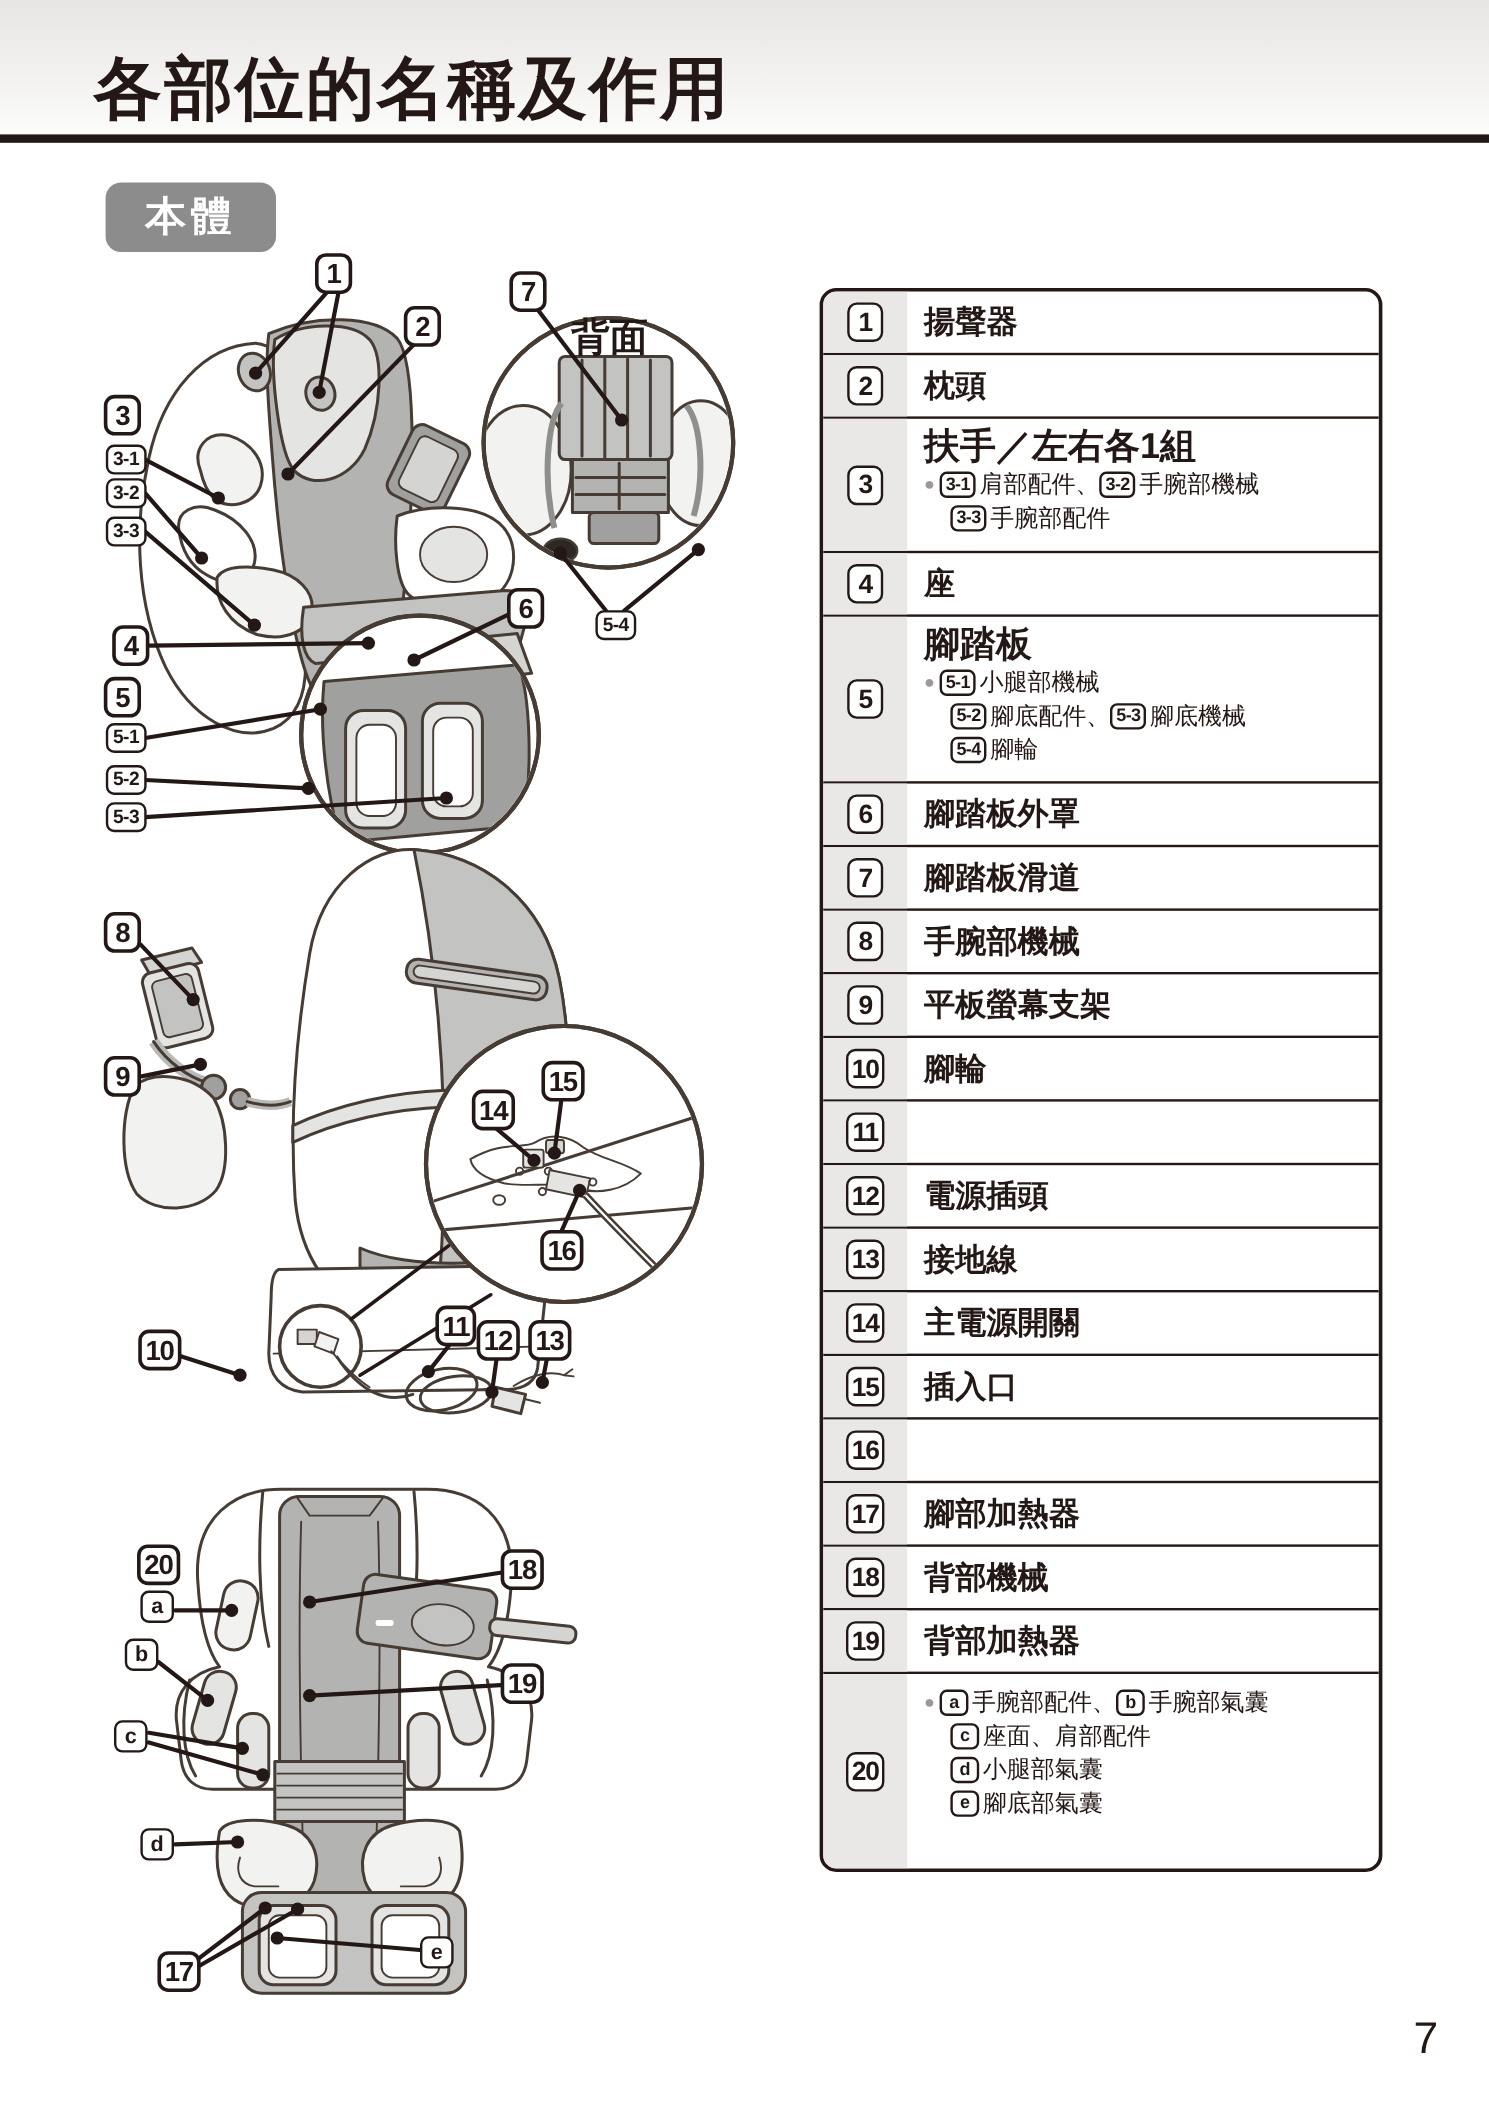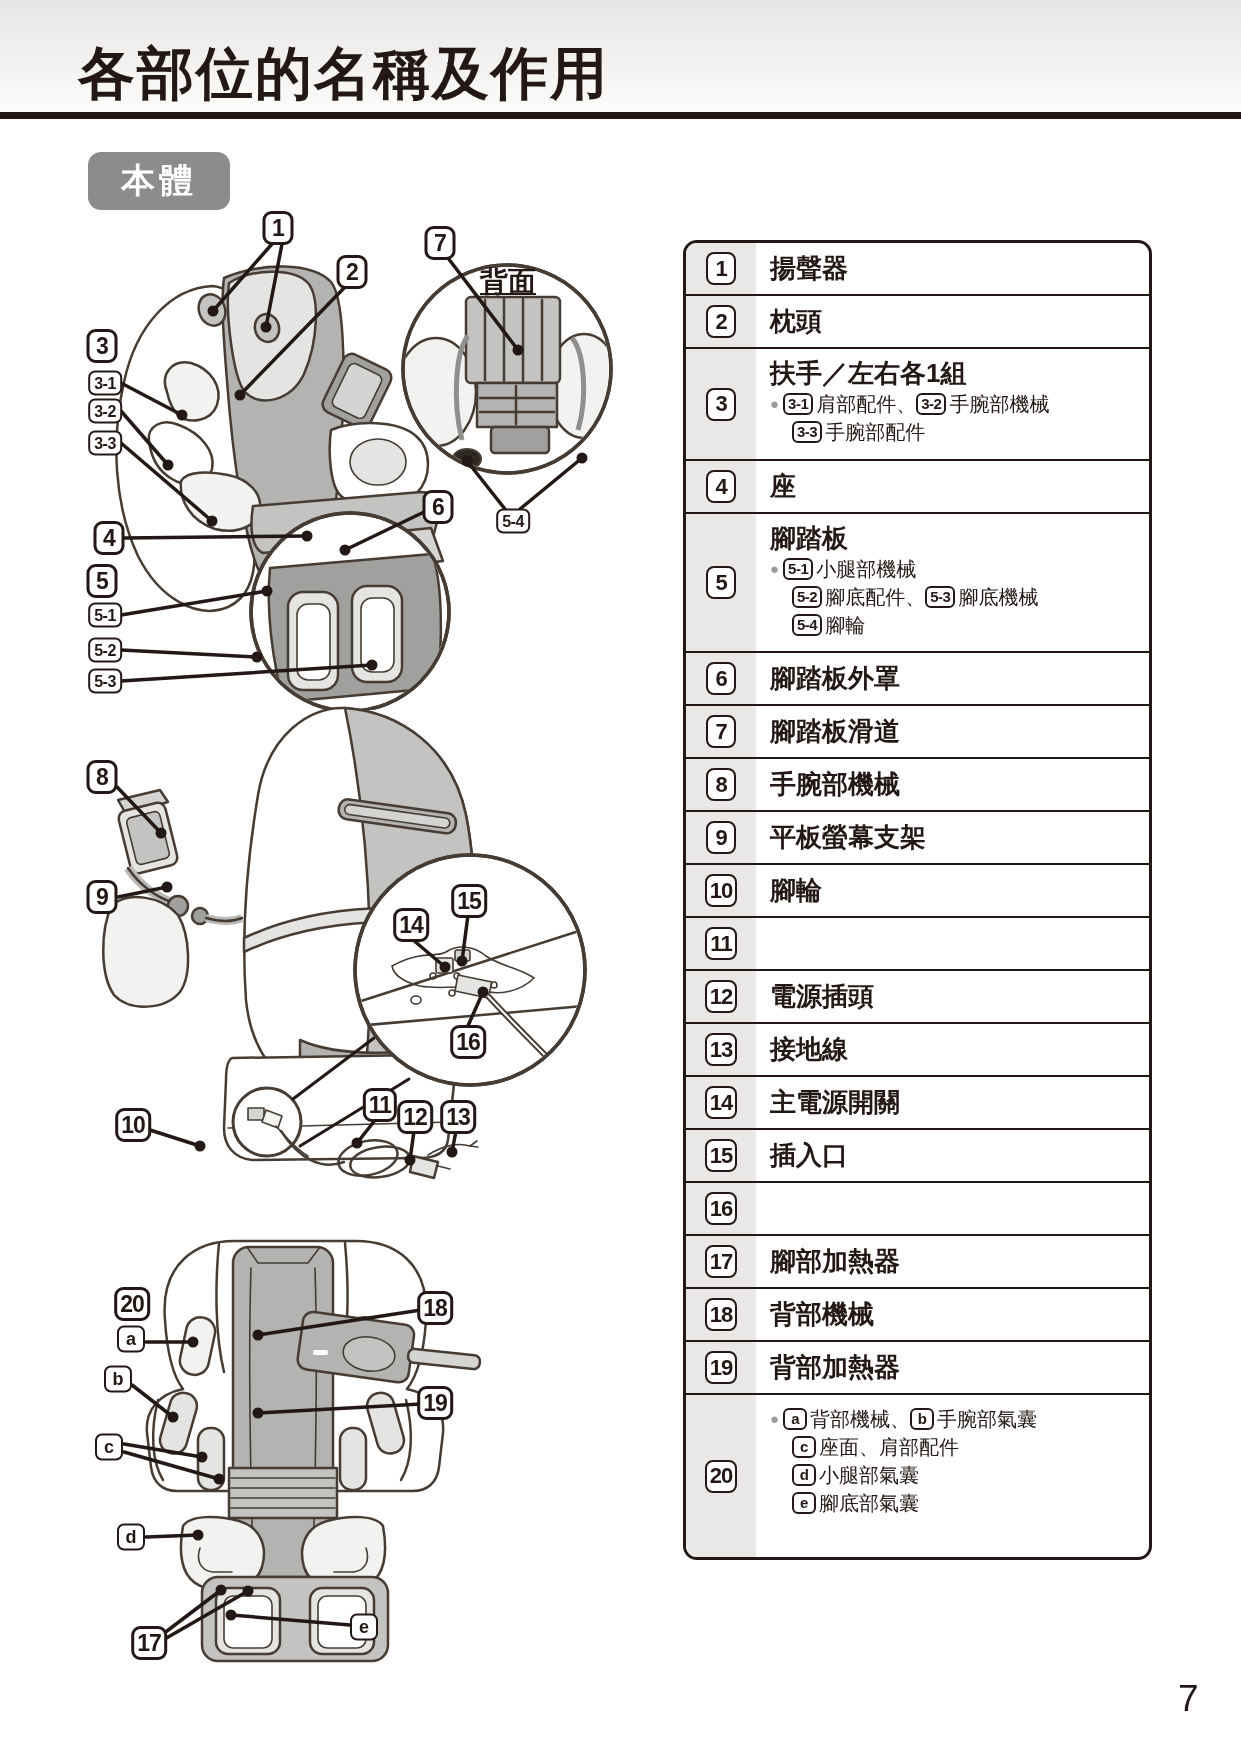--- a/index.html
+++ b/index.html
@@ -24,35 +24,35 @@
   .g4{fill:#c3c3c1;} .g5{fill:#b3b3b1;} .g6{fill:#a0a09e;}
   .ld{stroke:#231815;stroke-width:3.5;fill:none;stroke-linecap:round;}
   .dot{fill:#231815;stroke:none;}
   
   .co{position:absolute;transform:translate(-50%,-50%);background:#fff;border:3px solid #231815;
       border-radius:9px;color:#231815;font-weight:bold;display:flex;align-items:center;
       justify-content:center;box-sizing:border-box;z-index:5;white-space:nowrap;}
   .co.n{min-width:31px;height:34px;font-size:23px;padding:0 3px;letter-spacing:-1px;}
   .co.s{height:25px;font-size:16px;padding:0 4px;border-width:2.5px;border-radius:7px;letter-spacing:-0.5px;}
   .co.a{min-width:28px;height:27px;font-size:18px;border-width:2.5px;border-radius:7px;padding:0 3px;}
-  .rear-label{position:absolute;transform:translate(-50%,-50%);font-size:28px;font-weight:bold;
-              color:#231815;z-index:5;white-space:nowrap;text-decoration:underline;}
+  .rear-label{position:absolute;transform:translate(-50%,-50%);font-size:32px;font-weight:bold;
+              color:#231815;z-index:5;white-space:nowrap;}
   
   .ptable{position:absolute;left:683px;top:240px;width:469px;height:1320px;border:3.5px solid #231815;
           border-radius:14px;background:#ffffff;box-sizing:border-box;display:flex;flex-direction:column;
           overflow:hidden;}
   .trow{display:flex;border-bottom:2.5px solid #231815;flex:0 0 auto;box-sizing:border-box;}
   .trow.last{border-bottom:none;flex:1 1 auto;}
   .tnum{flex:0 0 70px;background:#e9e8e6;display:flex;align-items:center;justify-content:center;}
   .tbadge{min-width:30px;height:33px;border:2.5px solid #231815;border-radius:8px;background:#fff;
           display:flex;align-items:center;justify-content:center;font-size:22px;font-weight:bold;
           color:#231815;letter-spacing:-1px;padding:0 3px;box-sizing:border-box;}
   .tname{flex:1;display:flex;align-items:center;padding-left:14px;font-size:26px;font-weight:bold;}
   .tbody{flex:1;padding:9px 0 0 14px;}
-  .thead2{font-size:26px;font-weight:bold;line-height:30px;margin-bottom:3px;}
+  .thead2{font-size:30px;font-weight:bold;line-height:30px;margin-bottom:3px;}
   .tsub{font-size:20px;line-height:26px;display:flex;align-items:center;margin-top:2px;font-weight:500;}
   .tsub .bullet{color:#9b9a98;font-size:15px;margin-right:4px;}
   .tsub.ind{padding-left:22px;}
   .sbadge{display:inline-flex;align-items:center;justify-content:center;border:2px solid #231815;
           border-radius:6px;height:22px;min-width:24px;padding:0 3px;font-size:15px;font-weight:bold;
           margin-right:3px;letter-spacing:-0.5px;background:#fff;box-sizing:border-box;flex:0 0 auto;}
 </style>
 </head>
 <body>
 
@@ -502,21 +502,21 @@
     </div>
 
     <div class="trow last">
       <div class="tnum">
           <span class="tbadge">20</span>
         </div>
       <div class="tbody">
         <div class="tsub">
           <span class="bullet">●</span>
           <span class="sbadge">a</span>
-          <span>背部機械、</span>
+          <span>手腕部配件、</span>
           <span class="sbadge">b</span>
           <span>手腕部氣囊</span>
         </div>
         <div class="tsub ind">
           <span class="sbadge">c</span>
           <span>座面、肩部配件</span>
         </div>
         <div class="tsub ind">
           <span class="sbadge">d</span>
           <span>小腿部氣囊</span>

